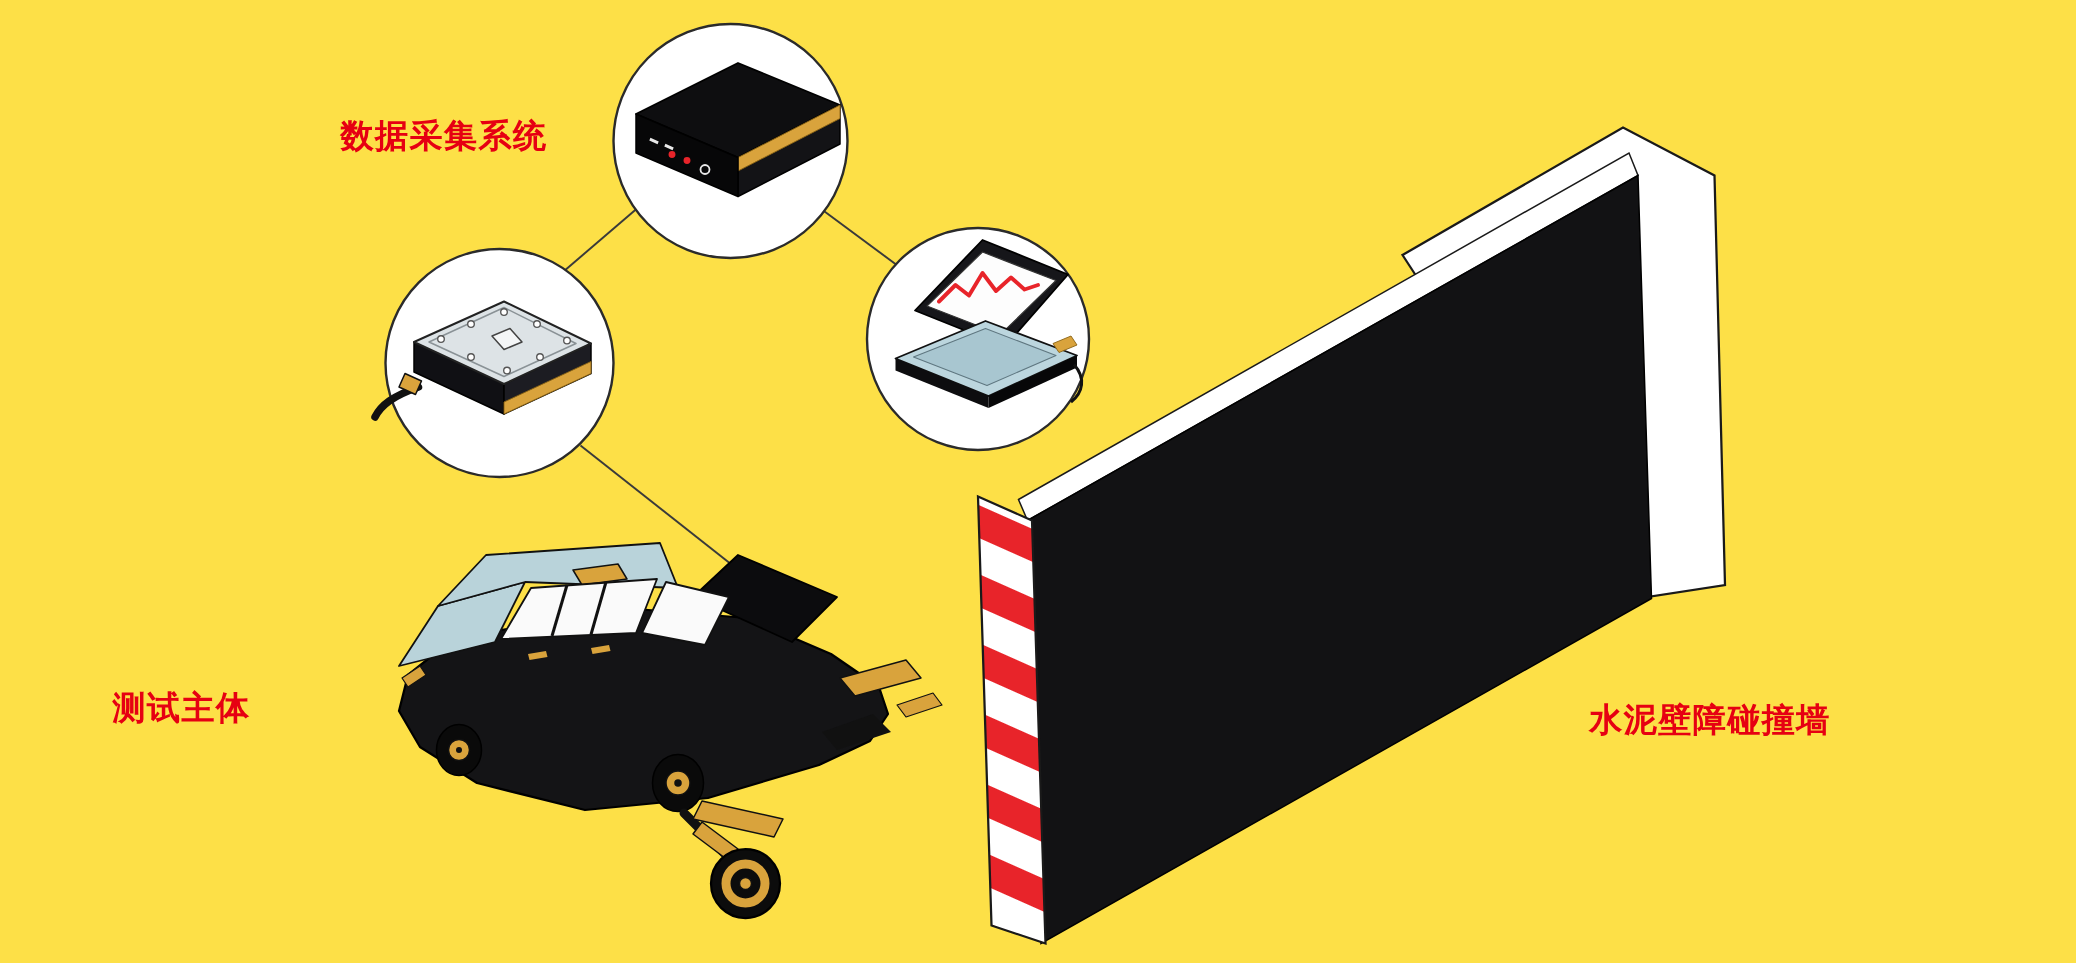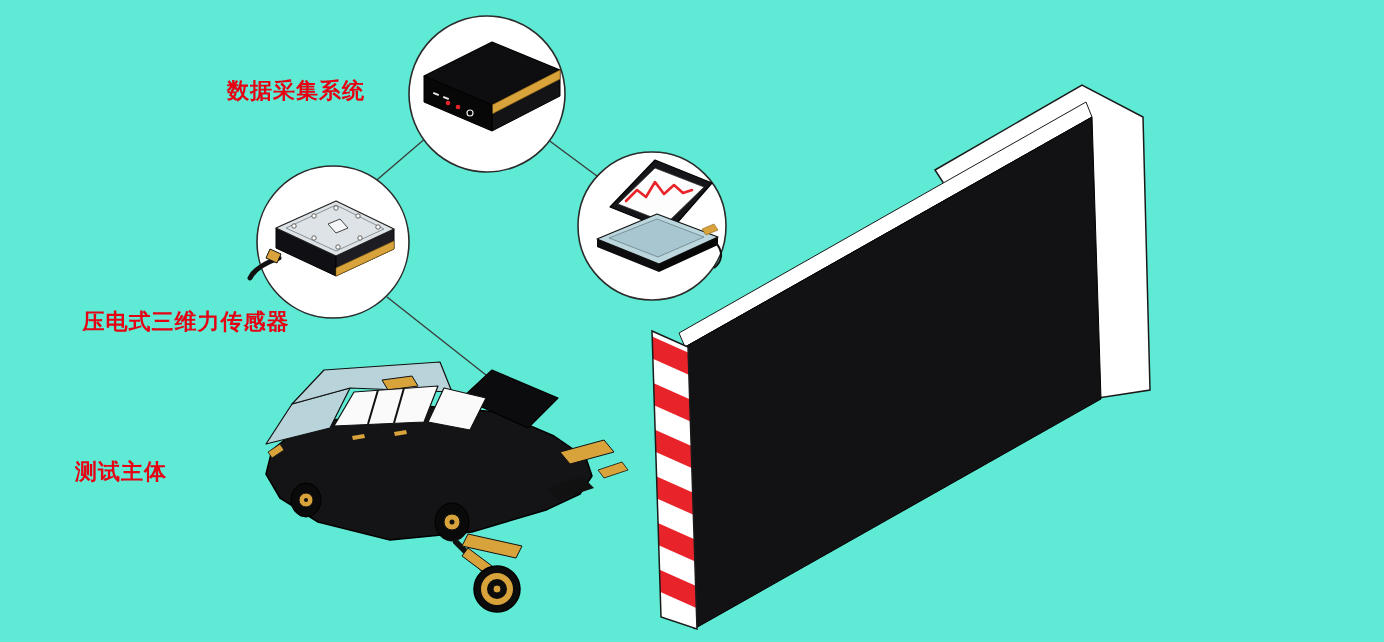--- a/index.html
+++ b/index.html
@@ -1,19 +1,19 @@
 <!DOCTYPE html>
 <html><head>
 <meta charset="utf-8">
 <style>
   html,body{margin:0;padding:0;background:#ffffff;}
   .scene{
     position:relative;
     width:1384px;height:642px;
-    background:#5eead4;
+    background:#fde047;
     overflow:hidden;
     font-family:"DejaVu Sans","Liberation Sans",sans-serif;
   }
   .scene svg{position:absolute;left:0;top:0;}
   .diagram-label{
     position:absolute;
     transform:translate(-50%,-50%);
     color:#e60012;
     font-size:22px;
     font-weight:700;
@@ -144,18 +144,18 @@
         <polygon points="560,452 604,440 614,452 570,464" fill="#d9a33c" stroke="#111" stroke-width="1"></polygon>
         <polygon points="548,488 582,476 594,488 558,500" fill="#111"></polygon>
         <polygon points="598,470 622,462 628,470 604,478" fill="#d9a33c" stroke="#111" stroke-width="0.8"></polygon>
         <polygon points="468,534 522,546 516,558 462,546" fill="#d9a33c" stroke="#111" stroke-width="1"></polygon>
       </g>
     </g>
   </svg>
 
   <div class="diagram-label" style="left:296px;top:91px">数据采集系统</div>
 
-  <div class="diagram-label" style="left:186px;top:322px">压电式三维力传感器</div>
 
   <div class="diagram-label" style="left:121px;top:472px">测试主体</div>
 
+  <div class="diagram-label" style="left:1140px;top:480px">水泥壁障碰撞墙</div>
 
 </div>
 
 </body></html>

